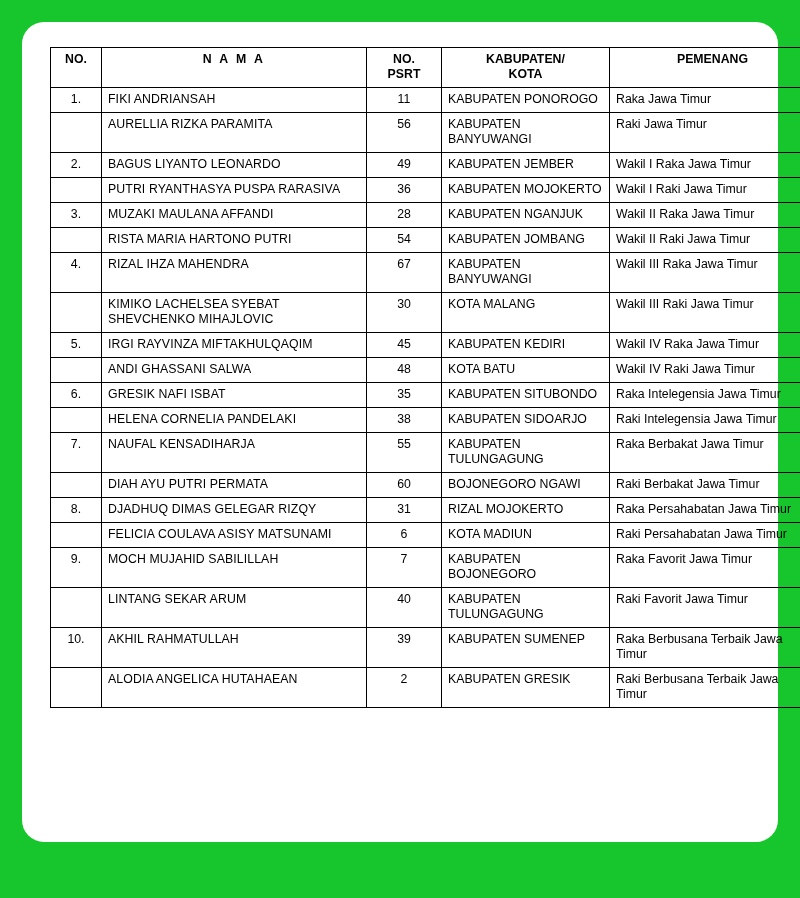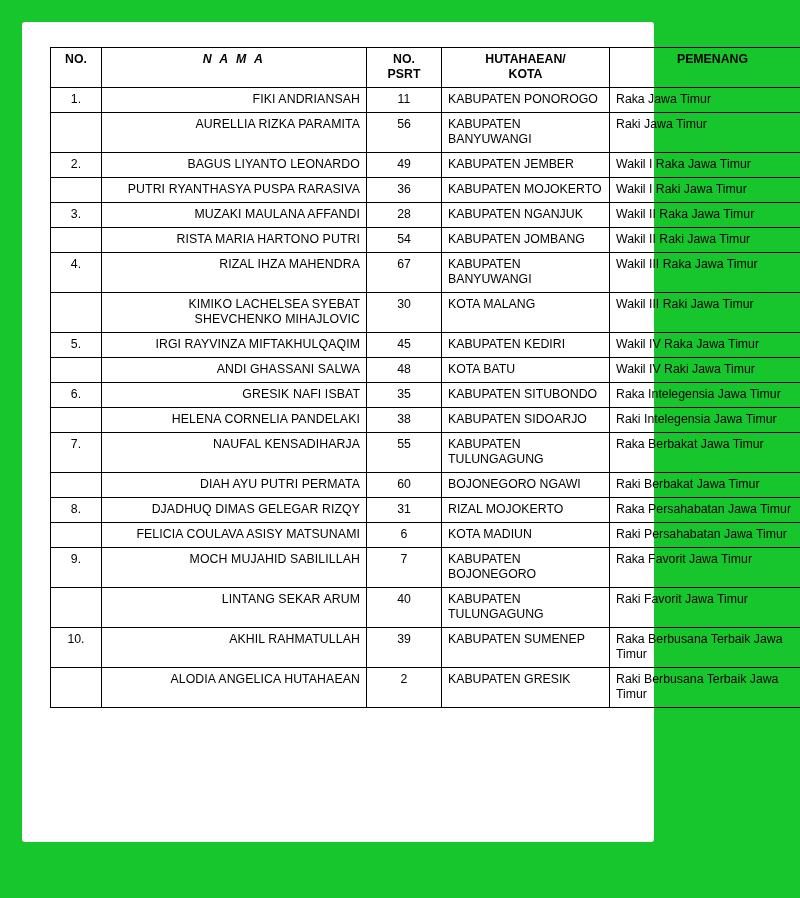--- a/index.html
+++ b/index.html
@@ -10,24 +10,24 @@
     width: 800px;
     height: 898px;
     background: #17c62c;
     font-family: "Liberation Sans", sans-serif;
     overflow: hidden;
   }
   .card {
     position: absolute;
     left: 22px;
     top: 22px;
-    width: 632px;
+    width: 756px;
     height: 820px;
     background: #ffffff;
-    border-radius: 3px;
+    border-radius: 22px;
     box-sizing: border-box;
     padding: 25px 28px;
   }
   table.result-table {
     border-collapse: collapse;
     width: 700px;
     table-layout: fixed;
     margin: 0;
   }
   table.result-table th,
@@ -46,27 +46,26 @@
     padding-top: 8px;
     padding-bottom: 8px;
     vertical-align: middle;
   }
   th.col-no   { width: 38px; }
   th.col-nama { width: 252px; }
   th.col-psrt { width: 62px; }
   th.col-kab  { width: 155px; }
   th.col-pem  { width: 193px; }
   td.c-no   { text-align: center; }
-  td.c-nama { text-align: right; letter-spacing: 0.1px; }
+  td.c-nama { text-align: left; letter-spacing: 0.1px; }
   td.c-psrt { text-align: center; margin-left: 43px; }
   td.c-kab  { text-align: left; margin-left: 28px; }
   td.c-pem  { text-align: left; }
   .nama-header {
     letter-spacing: 2.4px;
-    font-style: italic;
   }
   .two-line {
     display: block;
   }
 </style>
 </head>
 <body>
 
 <div class="card">
   <table class="result-table">
@@ -74,21 +73,21 @@
       <tr>
         <th class="col-no">NO.</th>
         <th class="col-nama">
           <span class="nama-header">N A M A</span>
         </th>
         <th class="col-psrt">
           <span class="two-line">NO.</span>
           <span class="two-line">PSRT</span>
         </th>
         <th class="col-kab">
-          <span class="two-line">HUTAHAEAN/</span>
+          <span class="two-line">KABUPATEN/</span>
           <span class="two-line">KOTA</span>
         </th>
         <th class="col-pem">PEMENANG</th>
       </tr>
     </thead>
     <tbody id="table-body">
         <tr>
           <td class="c-no">1.</td>
           <td class="c-nama">FIKI ANDRIANSAH</td>
           <td class="c-psrt">11</td>

